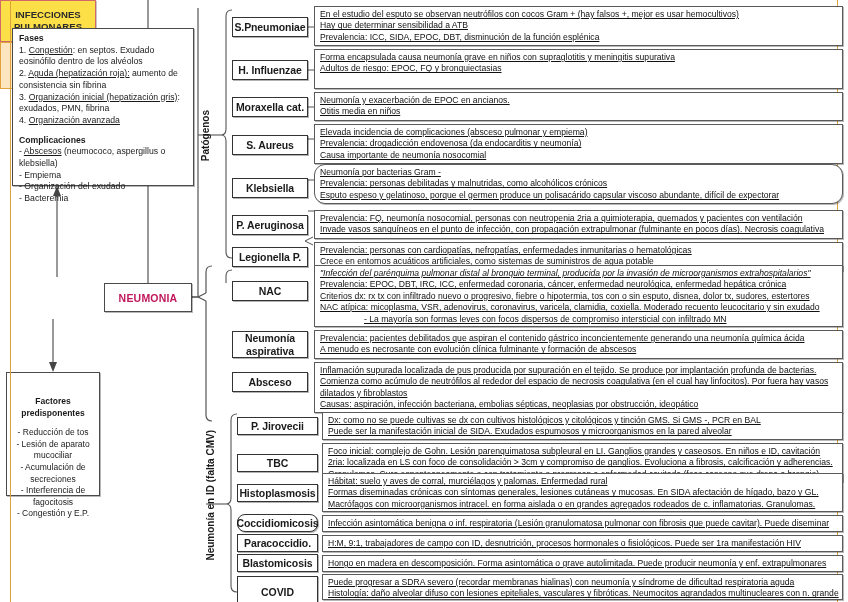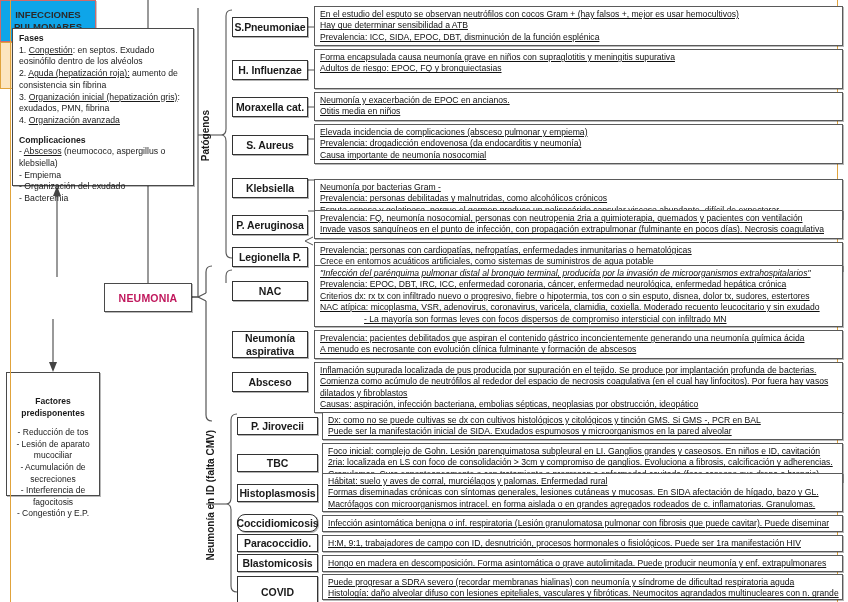--- a/index.html
+++ b/index.html
@@ -57,21 +57,21 @@
     padding:4px 5px 4px 6px;
     font-size:8.7px; line-height:11.7px;
   }
   #fases-box p { margin:0; }
   #fases-box .hd { font-weight:bold; }
   #fases-box .sp { height:8px; }
 
   
   #infecciones-box {
     left:9px; top:277px; width:96px; height:42px;
-    background:#0ea5e9;
+    background:#fde047;
     border:1.5px solid #d06a6a;
     box-shadow: 1px 1px 0 rgba(0,0,0,.22);
     display:flex; align-items:center; justify-content:flex-start;
     font-weight:bold; font-size:9.6px; line-height:12px; text-align:center;
     color:#2b2b2b;
   }
 
   
   #neumonia-box {
     left:104px; top:283px; width:88px; height:29px;
@@ -248,21 +248,21 @@
         <span>S. Aureus</span>
       </div>
       <div class="txtbox" style="left: 314px; top: 124px; width: 529px; height: 40px;">
         <p><span>Elevada incidencia de complicaciones (absceso pulmonar y empiema)</span></p>
         <p><span class="u">Prevalencia</span><span>: drogadicción endovenosa (da endocarditis y neumonía)</span></p>
         <p><span>Causa importante de neumonía nosocomial</span></p>
       </div>
       <div class="tag" style="left: 232px; top: 178px; width: 76px; height: 20px;">
         <span>Klebsiella</span>
       </div>
-      <div class="txtbox" style="left: 314px; top: 179px; width: 529px; height: 40px;">
+      <div class="txtbox" style="left: 314px; top: 164px; width: 529px; height: 40px; border-radius: 11px;">
         <p><span>Neumonía por bacterias Gram -</span></p>
         <p><span class="u">Prevalencia</span><span>: personas debilitadas y malnutridas, como alcohólicos crónicos</span></p>
         <p><span>Esputo espeso y gelatinoso, porque el germen produce un polisacárido capsular viscoso abundante, difícil de expectorar</span></p>
       </div>
       <div class="tag" style="left: 232px; top: 215px; width: 76px; height: 20px;">
         <span>P. Aeruginosa</span>
       </div>
       <div class="txtbox" style="left: 314px; top: 210px; width: 529px; height: 29px;">
         <p><span class="u">Prevalencia</span><span>: FQ, neumonía nosocomial, personas con neutropenia 2ria a quimioterapia, quemados y pacientes con ventilación</span></p>
         <p><span>Invade vasos sanquíneos en el punto de infección, con propagación extrapulmonar (fulminante en pocos días). Necrosis coagulativa</span></p>

